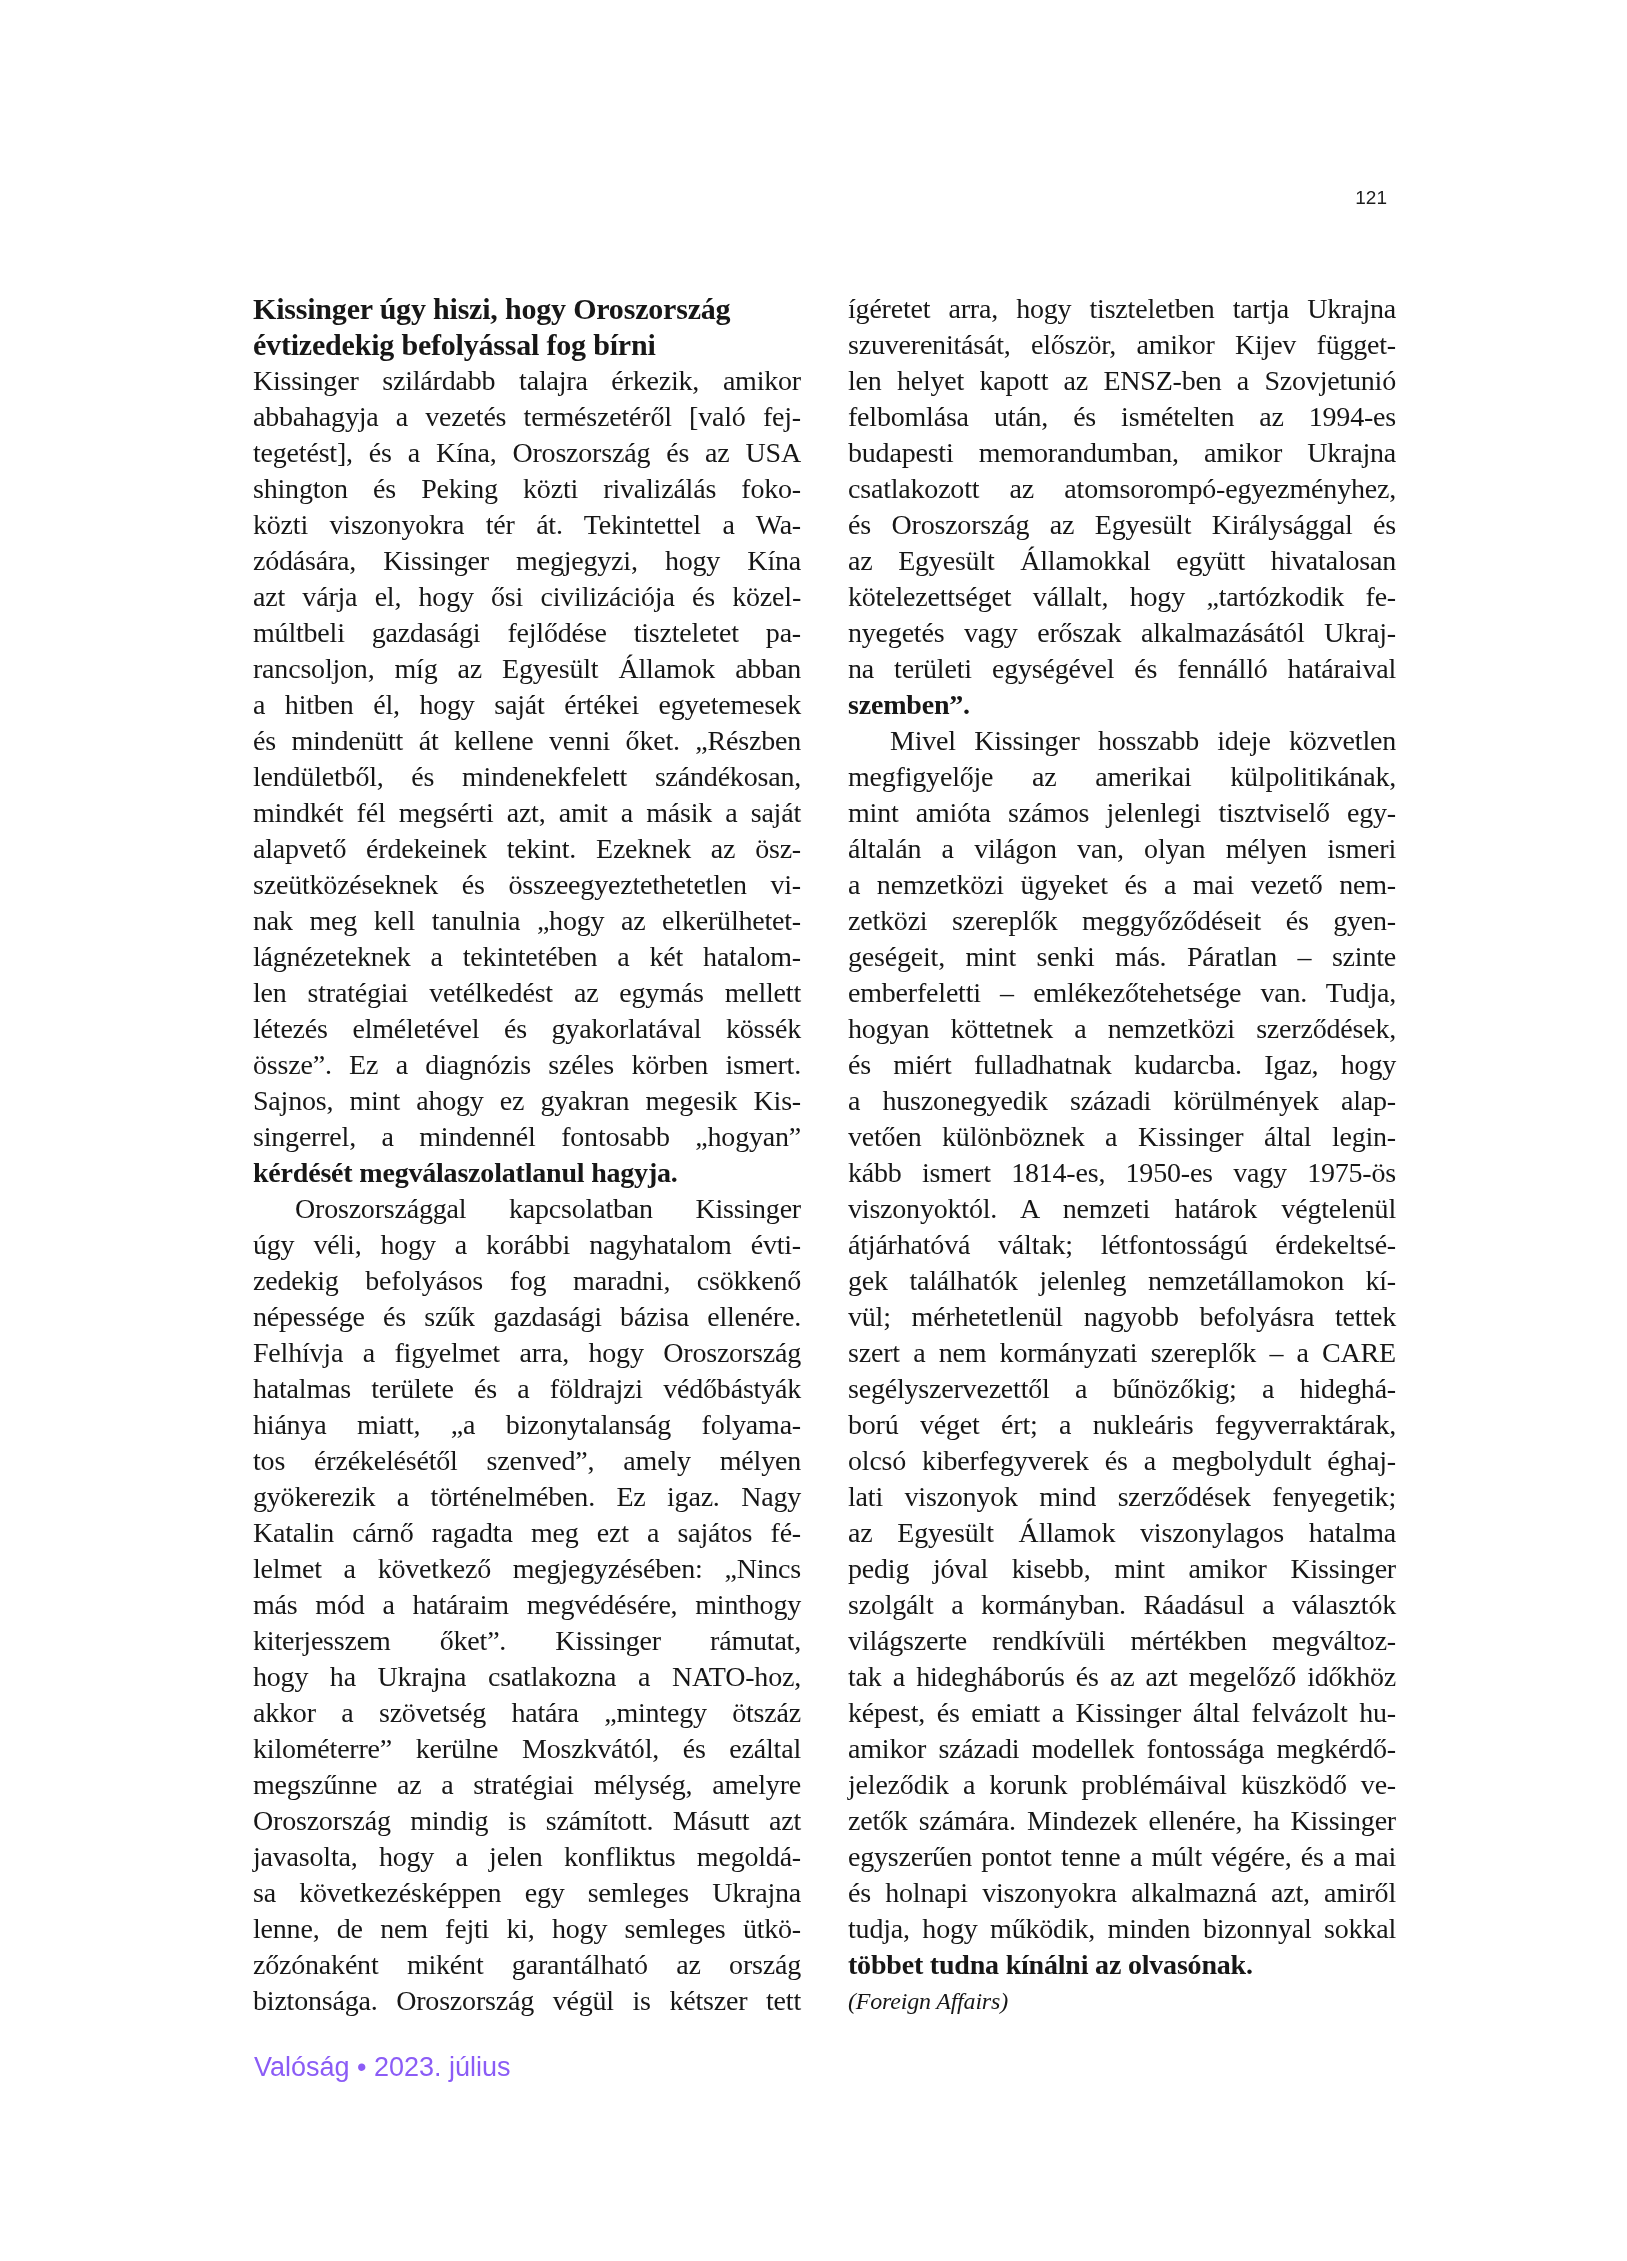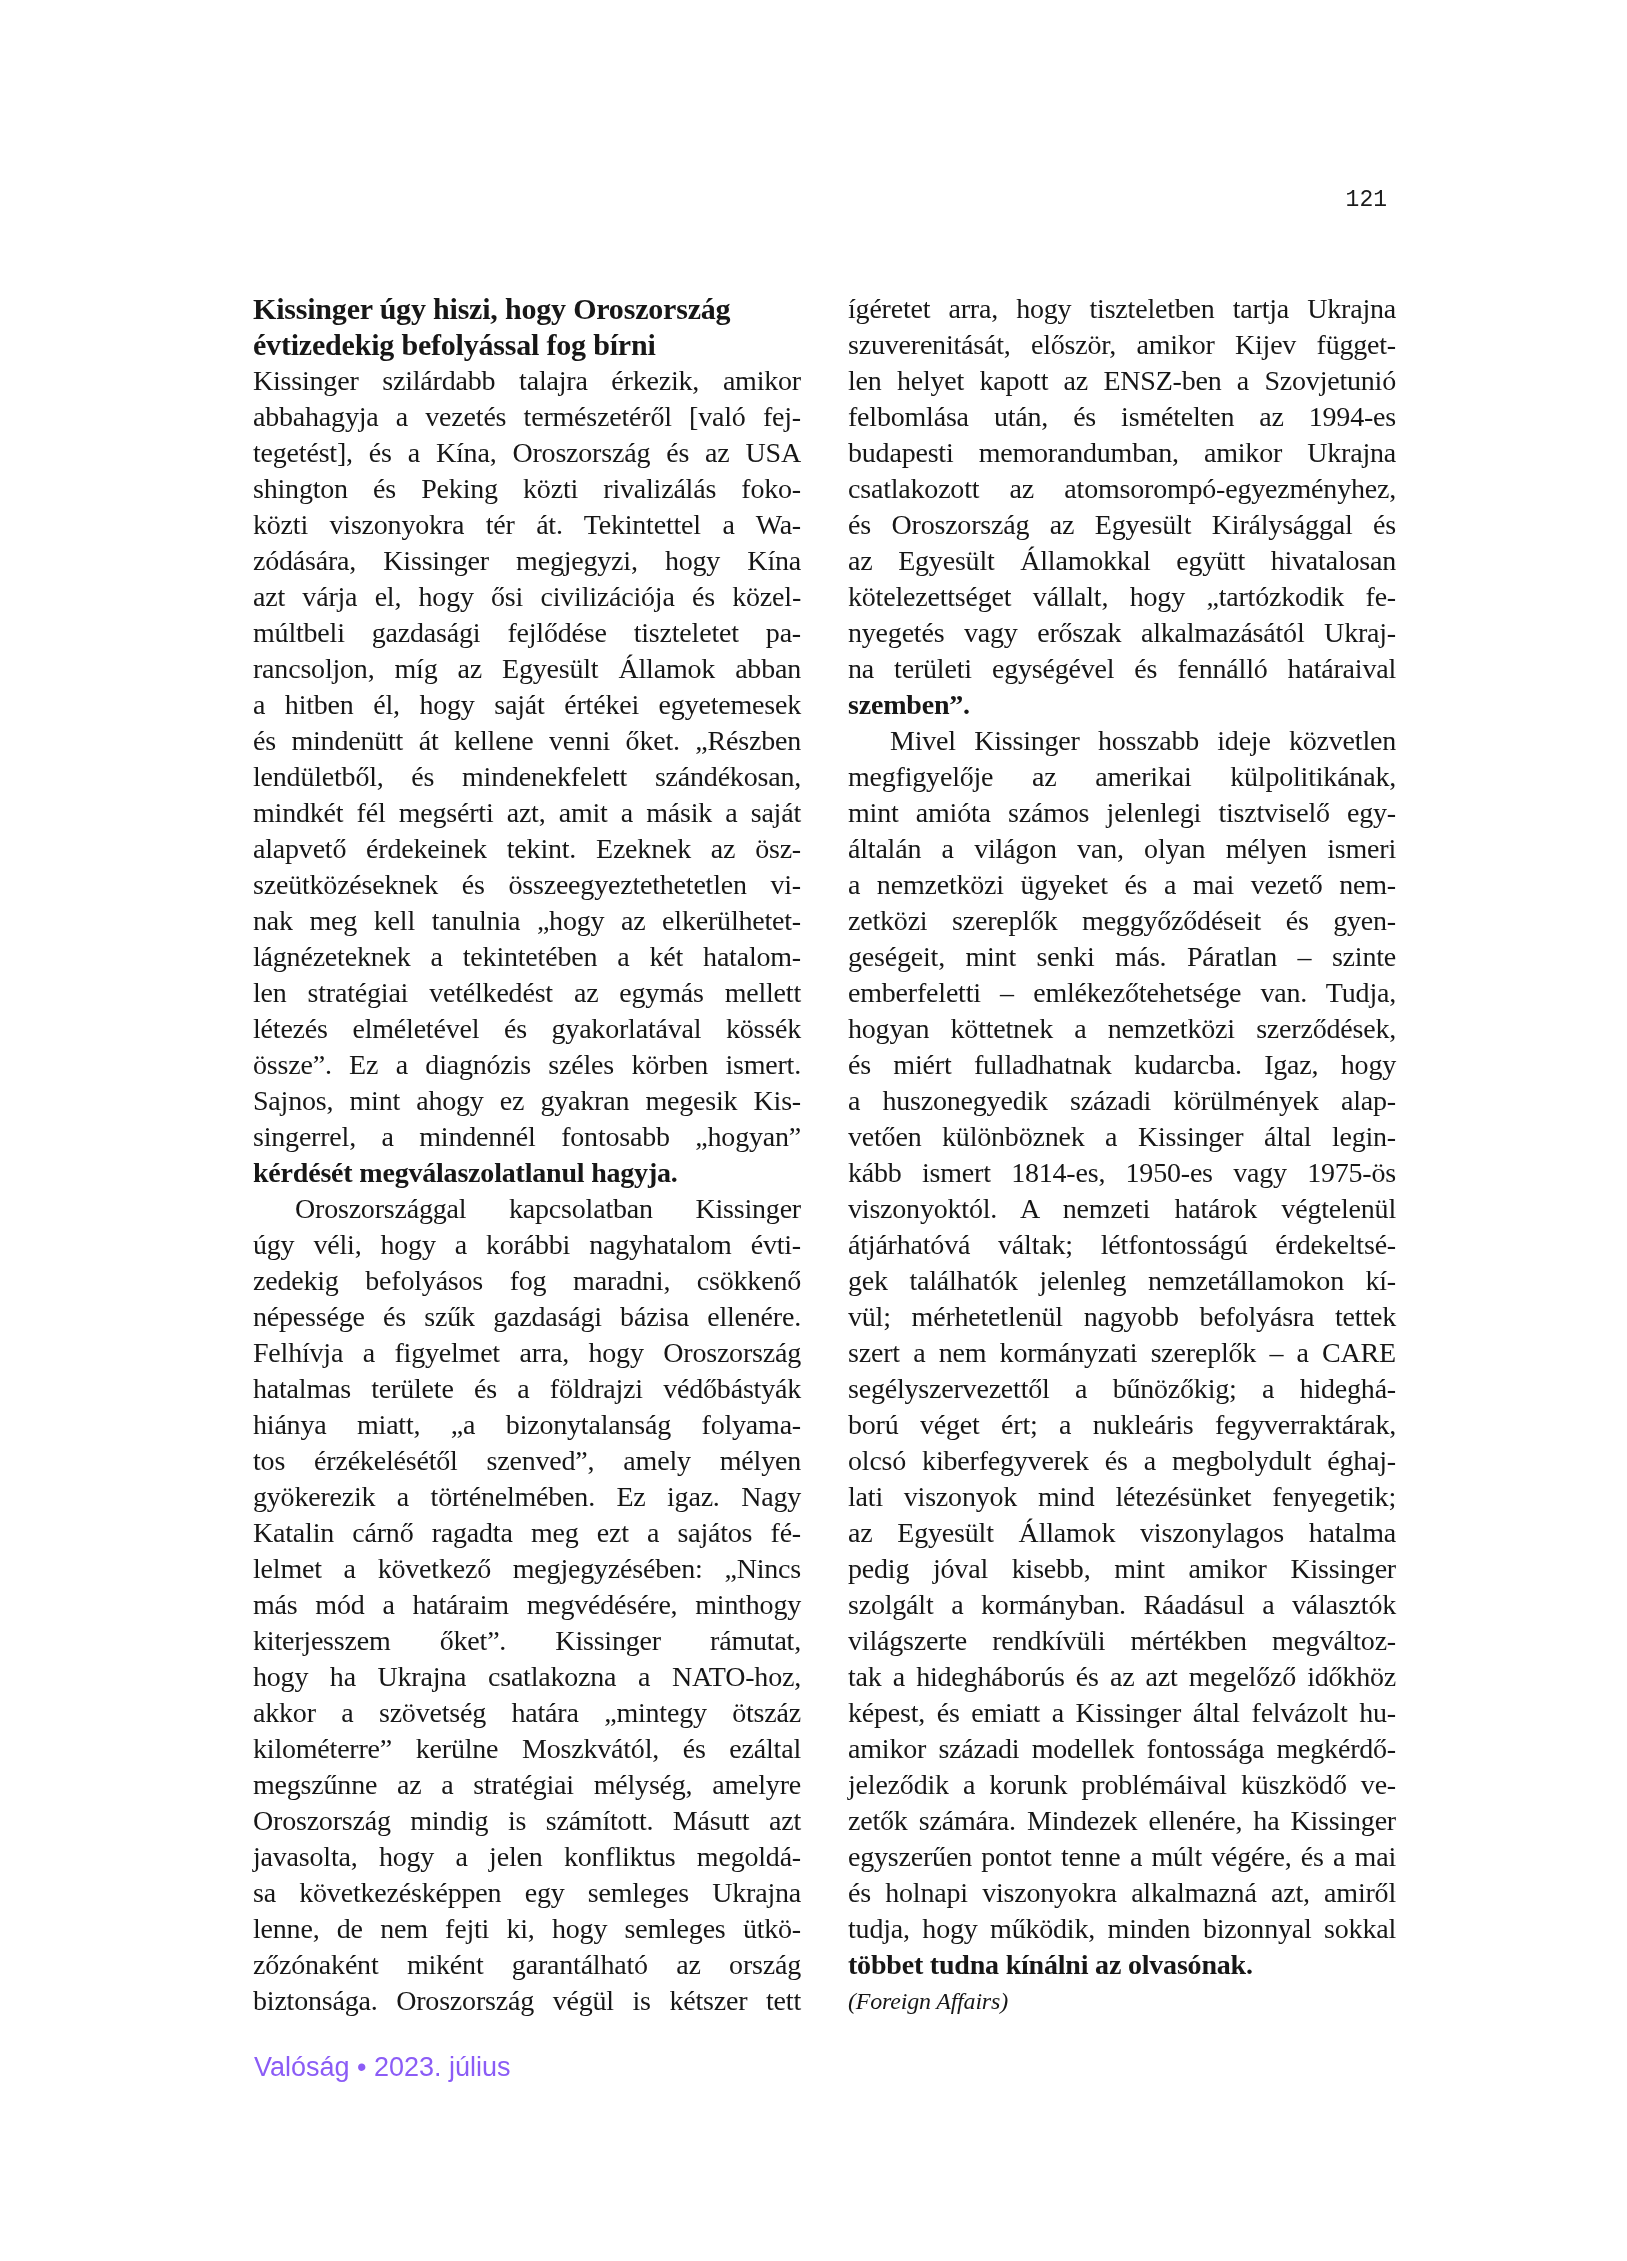--- a/index.html
+++ b/index.html
@@ -13,22 +13,22 @@
     height: 2261px;
     font-family: "Liberation Serif", serif;
     color: #171717;
   }
   .page-number {
     position: absolute;
     top: 187px;
     left: 253px;
     width: 1134px;
     text-align: right;
-    font-family: Liberation Mono, monospace;
-    font-size: 23px;
+    font-family: Liberation Sans, sans-serif;
+    font-size: 19px;
     color: #1c1c1c;
   }
   .columns {
     position: absolute;
     top: 291px;
     left: 253px;
     width: 1143px;
     display: flex;
     gap: 47px;
   }
@@ -160,21 +160,21 @@
         <div class="line">vetően különböznek a Kissinger által legin-</div>
         <div class="line">kább ismert 1814-es, 1950-es vagy 1975-ös</div>
         <div class="line">viszonyoktól. A nemzeti határok végtelenül</div>
         <div class="line">átjárhatóvá váltak; létfontosságú érdekeltsé-</div>
         <div class="line">gek találhatók jelenleg nemzetállamokon kí-</div>
         <div class="line">vül; mérhetetlenül nagyobb befolyásra tettek</div>
         <div class="line">szert a nem kormányzati szereplők – a CARE</div>
         <div class="line">segélyszervezettől a bűnözőkig; a hideghá-</div>
         <div class="line">ború véget ért; a nukleáris fegyverraktárak,</div>
         <div class="line">olcsó kiberfegyverek és a megbolydult éghaj-</div>
-        <div class="line">lati viszonyok mind létezésünket fenyegetik;</div>
+        <div class="line">lati viszonyok mind szerződések fenyegetik;</div>
         <div class="line">az Egyesült Államok viszonylagos hatalma</div>
         <div class="line">pedig jóval kisebb, mint amikor Kissinger</div>
         <div class="line">szolgált a kormányban. Ráadásul a választók</div>
         <div class="line">világszerte rendkívüli mértékben megváltoz-</div>
         <div class="line">tak a hidegháborús és az azt megelőző időkhöz</div>
         <div class="line">képest, és emiatt a Kissinger által felvázolt hu-</div>
         <div class="line">amikor századi modellek fontossága megkérdő-</div>
         <div class="line">jeleződik a korunk problémáival küszködő ve-</div>
         <div class="line">zetők számára. Mindezek ellenére, ha Kissinger</div>
         <div class="line">egyszerűen pontot tenne a múlt végére, és a mai</div>

